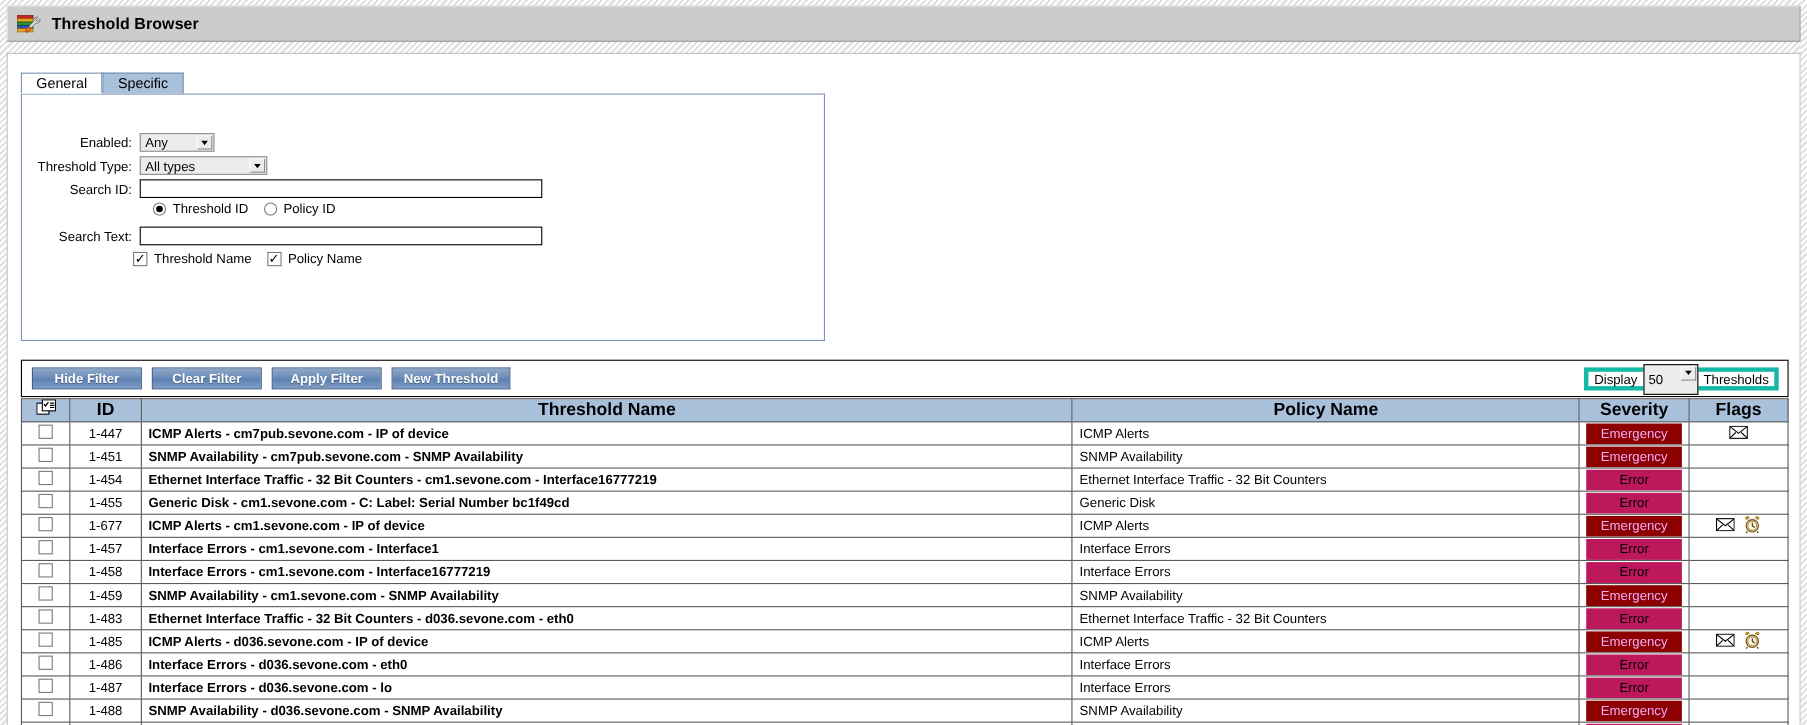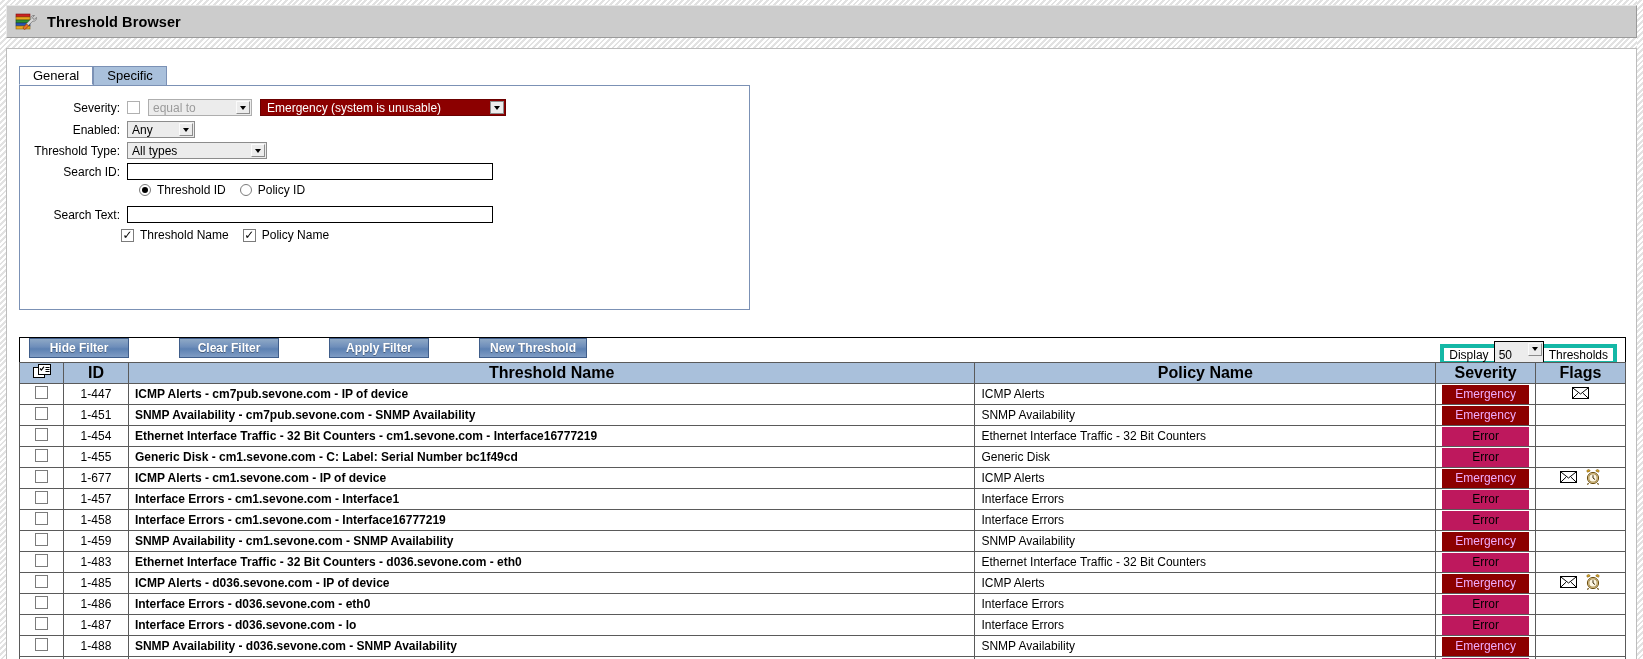--- a/index.html
+++ b/index.html
@@ -109,25 +109,25 @@
   .check { font-size: 12px; line-height: 11px; color:#000; font-family:"DejaVu Sans",sans-serif; }
   .radio {
     width: 12px; height: 12px; border: 1px solid #7b7b7b; border-radius: 50%;
     background: #fff; display:inline-flex; align-items:center; justify-content:center;
     cursor: default;
   }
   .radio .dot { width:6px;height:6px;border-radius:50%;background:#000; }
   .inline-label { font-size: 12px; margin-left: 6px; margin-right: 14px; }
   
   .toolbar {
-    position: absolute; left: 12px; top: 288px;
+    position: absolute; left: 12px; top: 278px;
     width: 1607px; height: 34px;
     border: 1px solid #000000;
     background: #ffffff;
-    display: flex; align-items: flex-start; gap: 41px;
+    display: flex; align-items: center;
   }
   .btn {
     height: 20px; margin-left: 9px;
     padding: 0 10px;
     min-width: 100px;
     display: inline-flex; align-items: center; justify-content: center;
     background: linear-gradient(to bottom, #8fa9c6 0%, #6d8dba 45%, #5d81b2 55%, #7f9cc4 100%);
     border: 1px solid #3f5d8a;
     color: #ffffff; font-weight: bold; font-size: 12px;
     text-shadow: 0 1px 0 rgba(0,0,0,.35);
@@ -201,50 +201,34 @@
 
   <div class="content">
 
     <div class="tabstrip">
       <div class="tab active">General</div>
       <div class="tab inactive">Specific</div>
     </div>
 
     <div class="filter-panel">
 
-      <div class="frow" style="left:0;top:13px;width:100%;">
-        <span class="flabel" style="width:100px;">Severity:</span>
-        <span class="cb disabled" style="margin-left:7px;"></span>
-        <span class="sel disabled" style="width:104px;margin-left:8px;">
-          <span>equal to</span>
-          <span class="arrowbox">
-              <span class="tri"></span>
-            </span>
-        </span>
-        <span class="sel severity" style="width:246px;margin-left:8px;">
-          <span>Emergency (system is unusable)</span>
-          <span class="arrowbox">
-              <span class="tri"></span>
-            </span>
-        </span>
-      </div>
 
       <div class="frow" style="left:0;top:35px;">
         <span class="flabel" style="width:100px;">Enabled:</span>
         <span class="sel" style="width:68px;margin-left:7px;">
           <span>Any</span>
           <span class="arrowbox">
               <span class="tri"></span>
             </span>
         </span>
       </div>
 
       <div class="frow" style="left:0;top:56px;">
         <span class="flabel" style="width:100px;">Threshold Type:</span>
-        <span class="sel" style="width:140px;margin-left:7px;">
+        <span class="sel" style="width:116px;margin-left:7px;">
           <span>All types</span>
           <span class="arrowbox">
               <span class="tri"></span>
             </span>
         </span>
       </div>
 
       <div class="frow" style="left:0;top:77px;">
         <span class="flabel" style="width:100px;">Search ID:</span>
         <input class="txt" style="width: 366px; margin-left: 7px;" type="text" value="" placeholder="">

